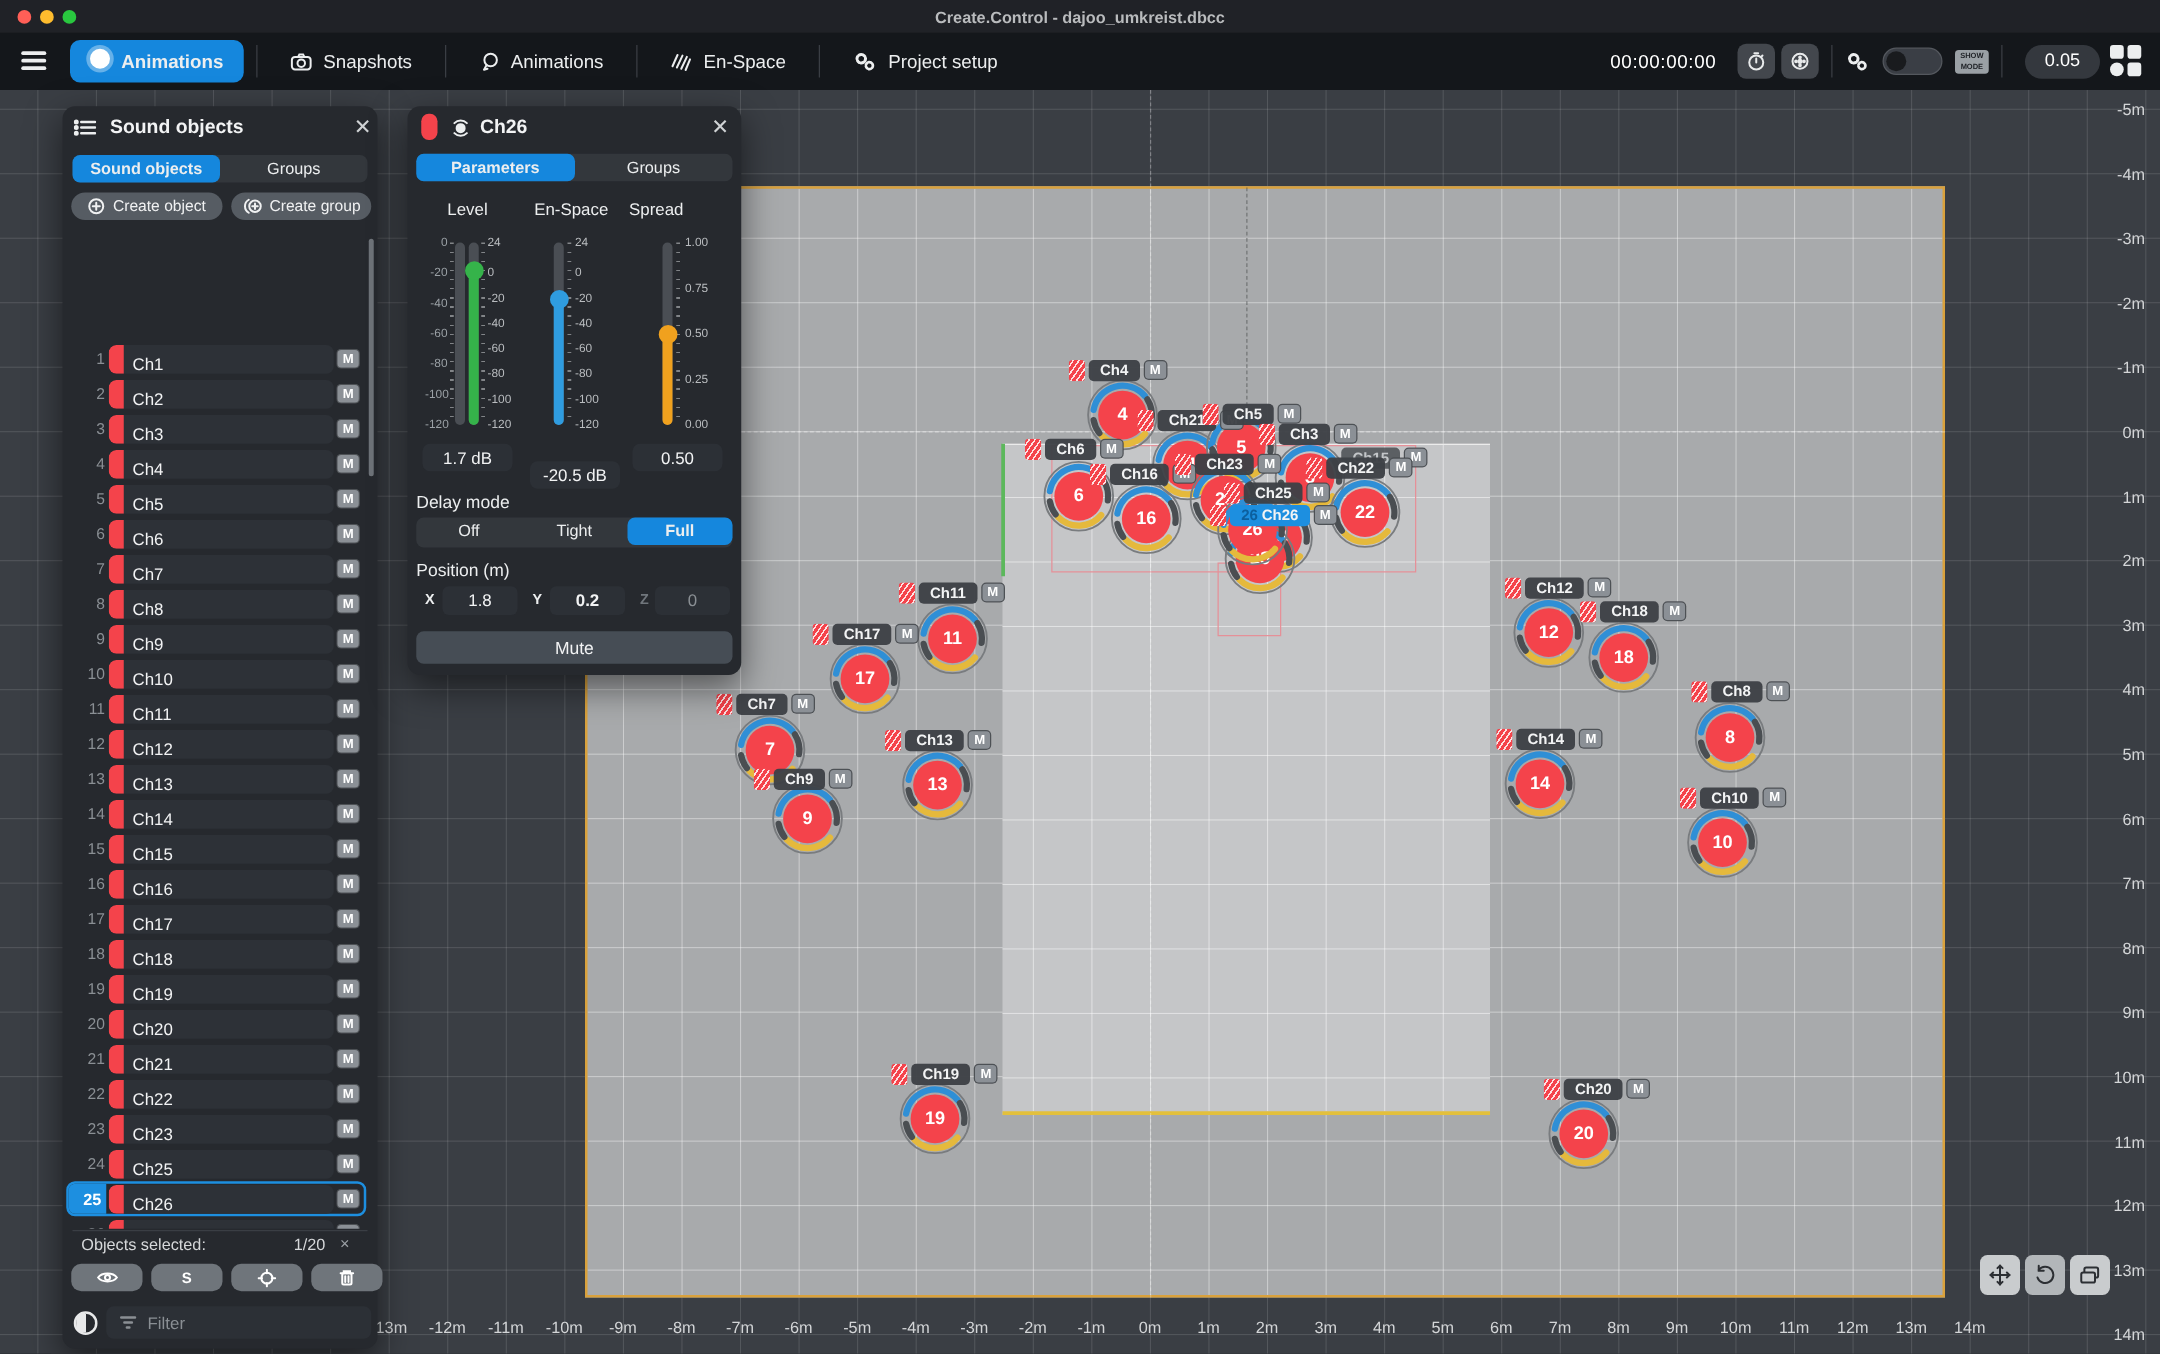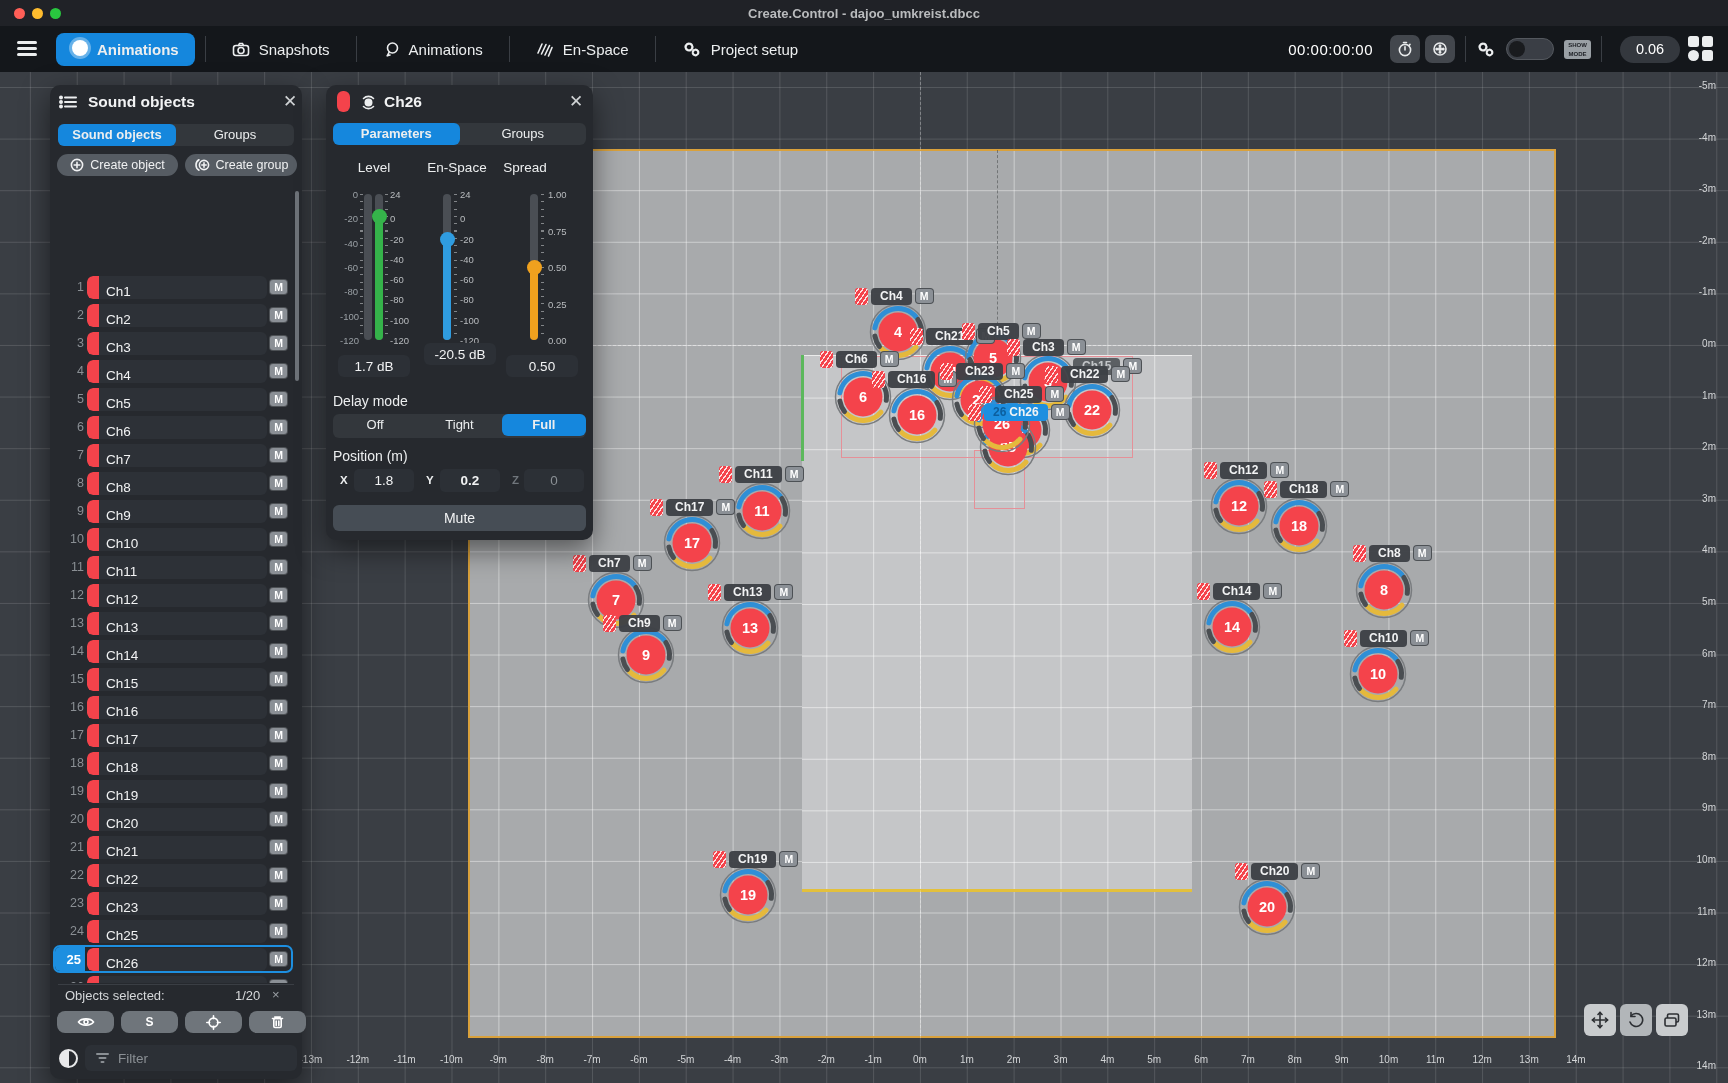--- a/index.html
+++ b/index.html
@@ -56,21 +56,21 @@
   .room { position:absolute; left:802px; top:283px; width:390px; height:537px; background:#c5c6c8;
     border-top:1.5px solid #ebebeb; border-bottom:3px solid #e3c03c;
     background-image:linear-gradient(to right, rgba(255,255,255,.5) 1px, transparent 1px),
       linear-gradient(to bottom, rgba(255,255,255,.5) 1px, transparent 1px);
     background-size:46.85px 51.6px; background-position:24.3px 41.6px; }
   .room-green { position:absolute; left:801px; top:283px; width:2.5px; height:106px; background:#5cb85c; }
   .pinkrect { position:absolute; border:1.5px solid #e59098; }
   .centerline { position:absolute; left:997px; top:78px; width:0; height:205px; border-left:1.5px dashed rgba(70,72,75,.55); }
   .axis-v { position:absolute; left:920px; top:0; width:0; height:966px; border-left:1px dashed rgba(255,255,255,.28); }
   .axis-h { position:absolute; left:468px; top:273px; width:1088px; height:0; border-top:1px dashed rgba(255,255,255,.38); }
-  .ruler-lbl { position:absolute; color:#d3d5d7; font-size:10px; }
+  .ruler-lbl { position:absolute; color:#d3d5d7; font-size:13px; }
   .ruler-lbl.r { width:40px; text-align:right; }
   .ruler-lbl.b { width:44px; text-align:center; }
 
   
   .sobj { position:absolute; width:60px; height:60px; cursor:pointer; }
   .sobj .num { position:absolute; left:0; top:0; width:60px; height:60px; display:flex; align-items:center;
     justify-content:center; color:#fff; font-size:14.5px; font-weight:bold; }
   .slabel { position:absolute; height:18px; display:flex; align-items:center; gap:3px; cursor:pointer; }
   .slabel .tag { width:13px; height:17px; border-radius:3px; background:#f4434b;
     background-image:repeating-linear-gradient(125deg, transparent 0 2.6px, rgba(255,255,255,.85) 2.6px 3.8px); }
@@ -226,21 +226,21 @@
           <svg width="20" height="17" viewBox="0 0 20 17" fill="none" stroke="currentColor" stroke-width="1.6" stroke-linecap="round">
             <circle cx="7" cy="6" r="3.4" stroke-dasharray="2 1.4" stroke-width="2.4"></circle>
             <circle cx="13.5" cy="11.5" r="2.8" stroke-dasharray="1.8 1.3" stroke-width="2.2"></circle>
           </svg>
         </span>
       <span class="toggle">
           <span class="knob"></span>
         </span>
       <span class="showmode"><span>SHOW</span><br><span>MODE</span></span>
       <span class="nav-sep"></span>
-      <span class="scale-pill">0.06</span>
+      <span class="scale-pill">0.05</span>
       <span class="gridicon">
         <i style="left:0;top:0"></i>
           <i style="left:14px;top:0"></i>
           <i class="c" style="left:0;top:14px"></i>
           <i style="left:14px;top:14px"></i>
       </span>
     </div>
   </div>
 
   <div class="rail" id="rail">
@@ -1029,21 +1029,21 @@
         <div class="sc-lbl" style="left: 222px; top: 109px;">1.00</div>
         <div class="sc-lbl" style="left: 222px; top: 145.5px;">0.75</div>
         <div class="sc-lbl" style="left: 222px; top: 182px;">0.50</div>
         <div class="sc-lbl" style="left: 222px; top: 218.5px;">0.25</div>
         <div class="sc-lbl" style="left: 222px; top: 255px;">0.00</div>
         <div class="ticks" style="left: 215px; top: 109px; height: 146px;"></div>
         <div class="vtrack" style="left: 204px; top: 109px; height: 146px;"></div>
         <div class="vfill" style="left: 204px; top: 182px; height: 73px; background: rgb(240, 161, 30);"></div>
         <div class="vknob" style="left: 200.5px; top: 174.5px; background: rgb(240, 161, 30);"></div>
         <div class="valbox" style="left: 12px; top: 270px;">1.7 dB</div>
-        <div class="valbox" style="left: 98px; top: 258px;">-20.5 dB</div>
+        <div class="valbox" style="left: 98px; top: 284px;">-20.5 dB</div>
         <div class="valbox" style="left: 180px; top: 270px;">0.50</div>
       </div>
     <div class="sec-lbl" style="left:7px;top:308px">Delay mode</div>
     <div class="tabs" style="left:7px;top:329px;width:253px;height:24px" id="delay-seg">
         <div class="tab">Off</div>
         <div class="tab">Tight</div>
         <div class="tab active">Full</div>
       </div>
     <div class="sec-lbl" style="left:7px;top:363px">Position (m)</div>
     <div id="pos-fields">

